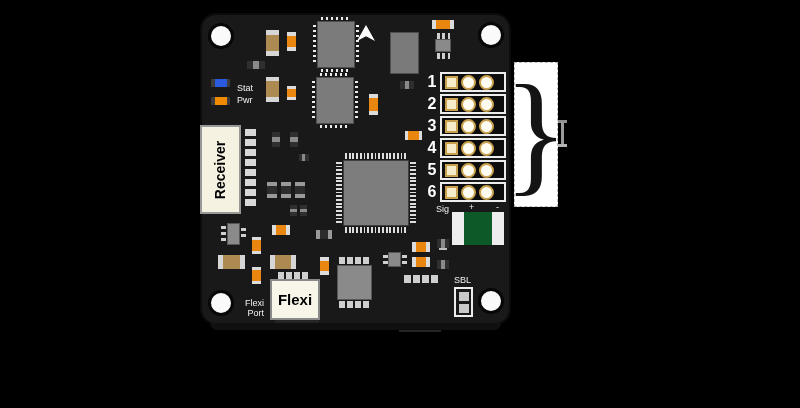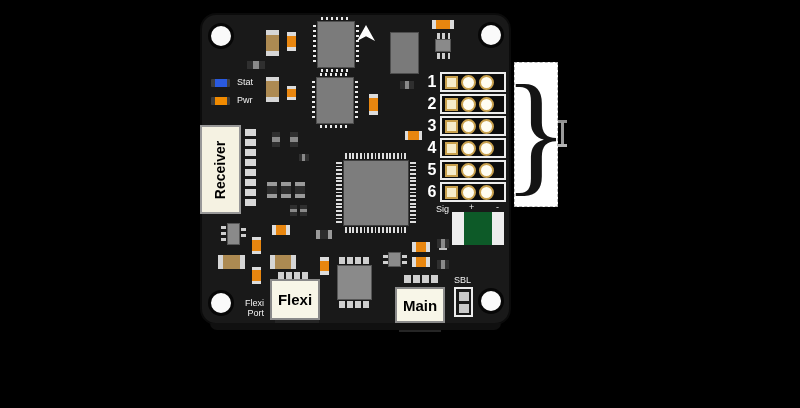--- a/index.html
+++ b/index.html
@@ -105,21 +105,21 @@
 <body>
 
 <div class="board">
 
   <div class="hole" style="left:6px;top:8px;"></div>
   <div class="hole" style="left:276px;top:7px;"></div>
   <div class="hole" style="left:6px;top:275px;"></div>
   <div class="hole" style="left:276px;top:273px;"></div>
 
   <div class="led led-stat" style="left:9px;top:64px;"></div>
-  <div class="tinytext" style="left:35px;top:62px;">Stat</div>
+  <div class="tinytext" style="left:35px;top:68px;">Stat</div>
   <div class="led led-pwr" style="left:9px;top:82px;"></div>
   <div class="tinytext" style="left:35px;top:80px;">Pwr</div>
 
   <div class="abs tan-v" style="left:64px;top:15px;width:13px;height:26px;"></div>
   <div class="abs org-v" style="left:85px;top:17px;width:9px;height:19px;"></div>
   <div class="abs res-d" style="left:45px;top:46px;width:18px;height:8px;"></div>
   <div class="abs tan-v" style="left:64px;top:62px;width:13px;height:25px;"></div>
   <div class="abs org-v" style="left:85px;top:71px;width:9px;height:14px;"></div>
 
   <div class="qfn" style="left:115px;top:6px;width:38px;height:47px;">
@@ -278,23 +278,20 @@
     <span>Flexi</span>
   </div>
 
   <div class="padrow" style="left:202px;top:260px;">
     <div class="padw"></div>
       <div class="padw"></div>
       <div class="padw"></div>
       <div class="padw"></div>
   </div>
   <div class="tab" style="left:197px;top:308px;width:42px;height:9px;"></div>
-  <div class="lblbox" style="left:193px;top:272px;width:50px;height:36px;font-size:15px;">
-    <span>Main</span>
-  </div>
 
   <div class="tinytext" style="left:252px;top:260px;">SBL</div>
   <div class="sblbox">
     <div class="pad"></div>
       <div class="pad"></div>
   </div>
 </div>
 
 <div class="bracewrap">
   <span class="brace">}</span>

